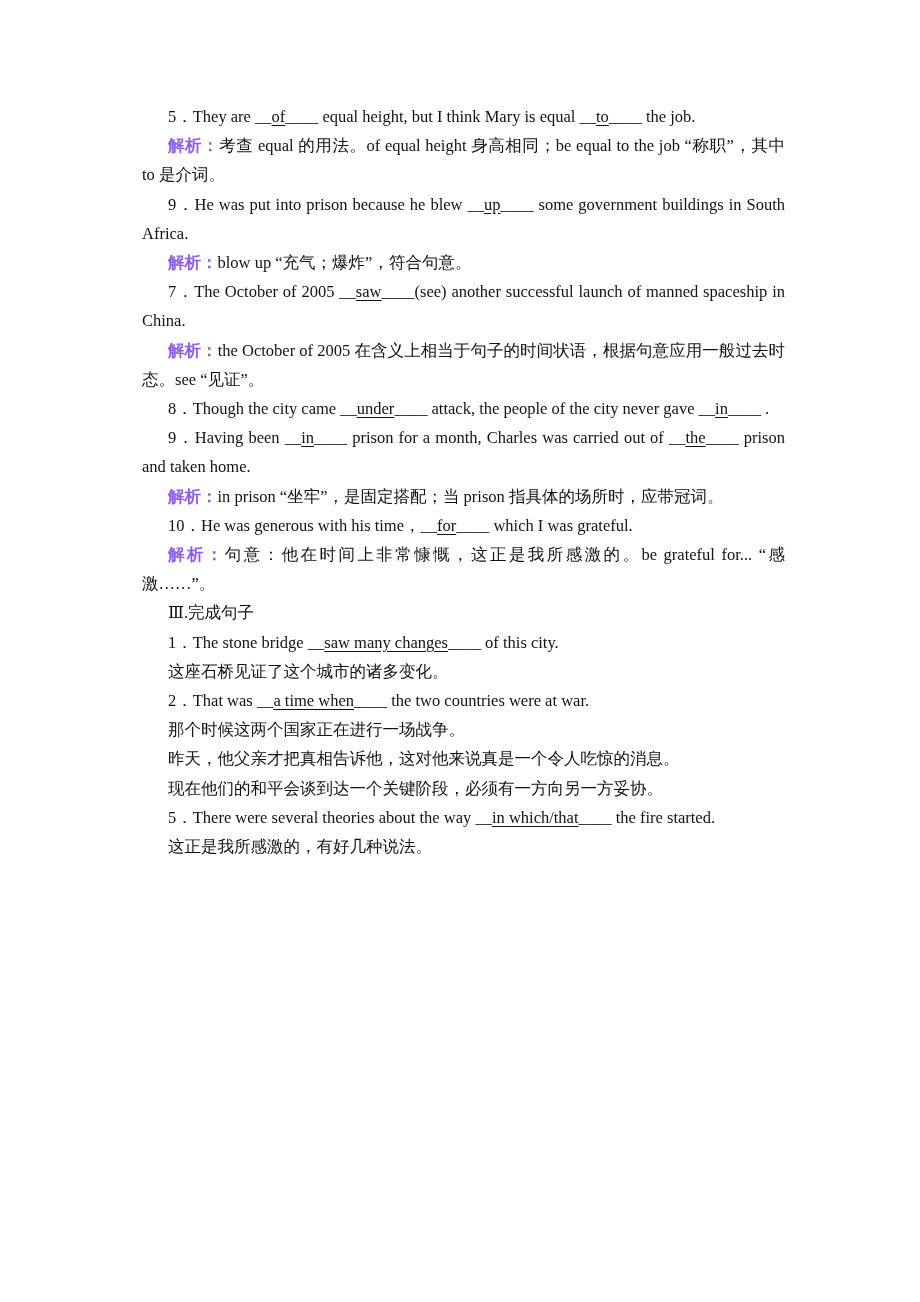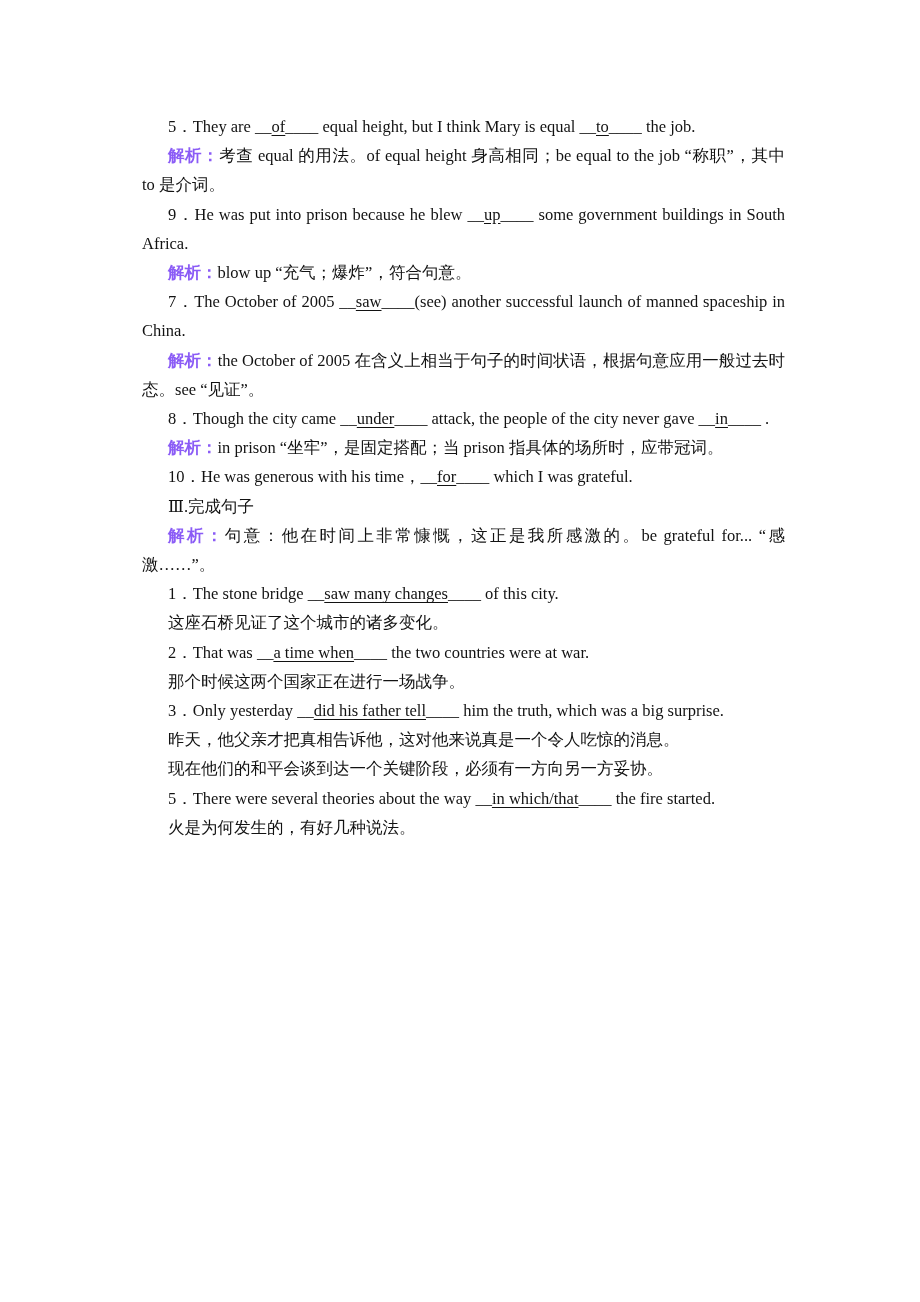--- a/index.html
+++ b/index.html
@@ -17,21 +17,21 @@
     overflow: hidden;
   }
   .document-page {
     position: absolute;
     inset: 0;
     background: #ffffff;
   }
   .document-body {
     position: absolute;
     left: 142px;
-    top: 112px;
+    top: 102px;
     width: 643px;
     font-size: 16.5px;
     line-height: 29.2px;
     text-align: justify;
   }
   p.para {
     margin: 0;
     padding: 0;
     text-indent: 26px;
   }
@@ -56,27 +56,27 @@
 
 <div class="document-page">
   <div class="document-body">
       <p class="para question"><span>5．They are </span><span class="blank"><span class="pad">__</span><span class="ans">of</span><span class="pad">____</span></span><span> equal height, but I think Mary is equal </span><span class="blank"><span class="pad">__</span><span class="ans">to</span><span class="pad">____</span></span><span> the job.</span></p>
       <p class="para analysis"><span class="analysis-label">解析：</span><span>考查 equal 的用法。of equal height 身高相同；be equal to the job “称职”，其中 to 是介词。</span></p>
       <p class="para question"><span>9．He was put into prison because he blew </span><span class="blank"><span class="pad">__</span><span class="ans">up</span><span class="pad">____</span></span><span> some government buildings in South Africa.</span></p>
       <p class="para analysis"><span class="analysis-label">解析：</span><span>blow up “充气；爆炸”，符合句意。</span></p>
       <p class="para question"><span>7．The October of 2005 </span><span class="blank"><span class="pad">__</span><span class="ans">saw</span><span class="pad">____</span></span><span>(see) another successful launch of manned spaceship in China.</span></p>
       <p class="para analysis"><span class="analysis-label">解析：</span><span>the October of 2005 在含义上相当于句子的时间状语，根据句意应用一般过去时态。see “见证”。</span></p>
       <p class="para question"><span>8．Though the city came </span><span class="blank"><span class="pad">__</span><span class="ans">under</span><span class="pad">____</span></span><span> attack, the people of the city never gave </span><span class="blank"><span class="pad">__</span><span class="ans">in</span><span class="pad">____</span></span><span> .</span></p>
+      <p class="para question"><span>9．Having been </span><span class="blank"><span class="pad">__</span><span class="ans">in</span><span class="pad">____</span></span><span> prison for a month, Charles was carried out of </span><span class="blank"><span class="pad">__</span><span class="ans">the</span><span class="pad">____</span></span><span> prison and taken home.</span></p>
       <p class="para analysis"><span class="analysis-label">解析：</span><span>in prison “坐牢”，是固定搭配；当 prison 指具体的场所时，应带冠词。</span></p>
       <p class="para question"><span>10．He was generous with his time，</span><span class="blank"><span class="pad">__</span><span class="ans">for</span><span class="pad">____</span></span><span> which I was grateful.</span></p>
+      <p class="para analysis"><span class="analysis-label">解析：</span><span>句意：他在时间上非常慷慨，这正是我所感激的。be grateful for... “感激……”。</span></p>
       <p class="para heading"><span>Ⅲ.完成句子</span></p>
-      <p class="para analysis"><span class="analysis-label">解析：</span><span>句意：他在时间上非常慷慨，这正是我所感激的。be grateful for... “感激……”。</span></p>
       <p class="para question"><span>1．The stone bridge </span><span class="blank"><span class="pad">__</span><span class="ans">saw many changes</span><span class="pad">____</span></span><span> of this city.</span></p>
       <p class="para translation"><span>这座石桥见证了这个城市的诸多变化。</span></p>
       <p class="para question"><span>2．That was </span><span class="blank"><span class="pad">__</span><span class="ans">a time when</span><span class="pad">____</span></span><span> the two countries were at war.</span></p>
       <p class="para translation"><span>那个时候这两个国家正在进行一场战争。</span></p>
-      <p class="para question"><span>3．Only yesterday </span><span class="blank"><span class="pad">__</span><span class="ans">did his father tell</span><span class="pad">____</span></span><span> him the truth, which was a big surprise.</span></p>
       <p class="para translation"><span>昨天，他父亲才把真相告诉他，这对他来说真是一个令人吃惊的消息。</span></p>
       <p class="para translation"><span>现在他们的和平会谈到达一个关键阶段，必须有一方向另一方妥协。</span></p>
       <p class="para question"><span>5．There were several theories about the way </span><span class="blank"><span class="pad">__</span><span class="ans">in which/that</span><span class="pad">____</span></span><span> the fire started.</span></p>
-      <p class="para translation"><span>火是为何发生的，有好几种说法。</span></p>
+      <p class="para translation"><span>这正是我所感激的，有好几种说法。</span></p>
     </div>
 </div>
 
 </body></html>

